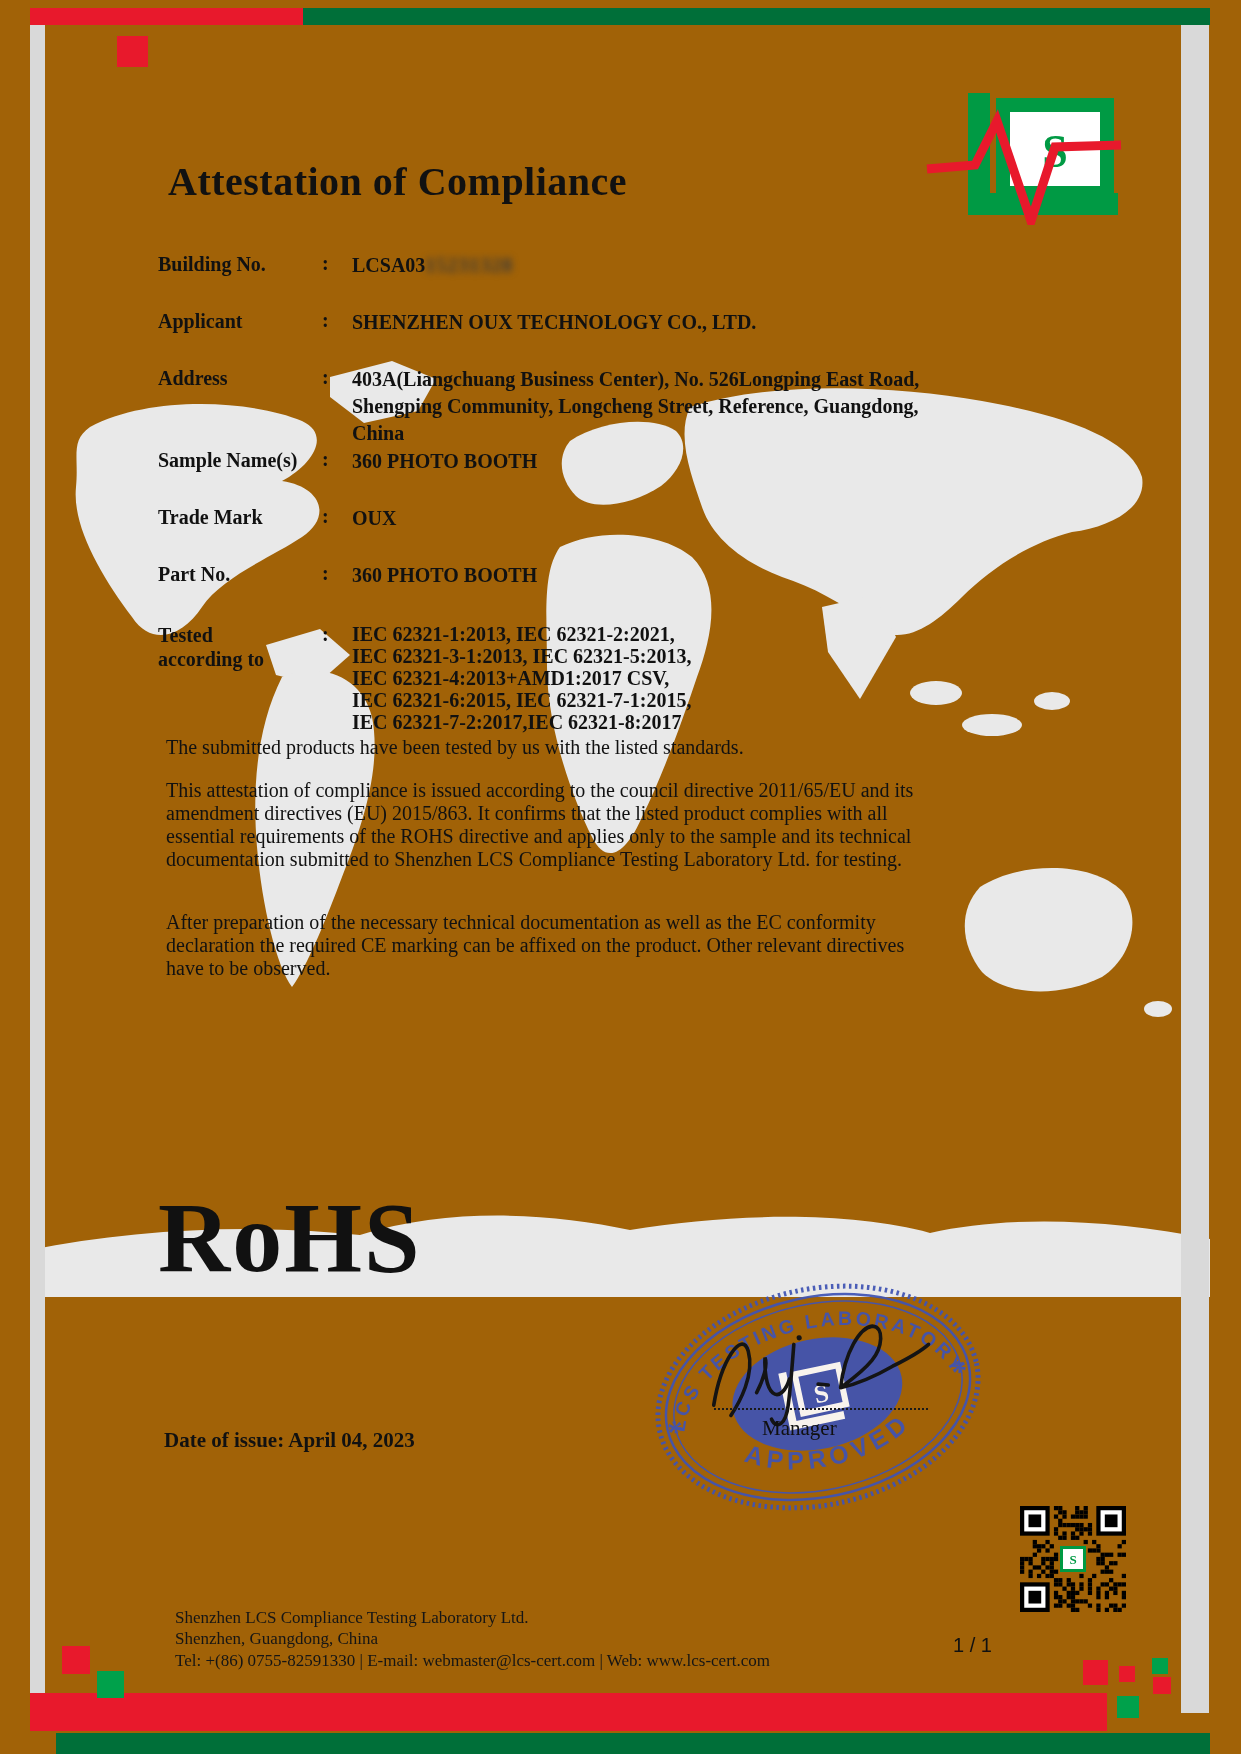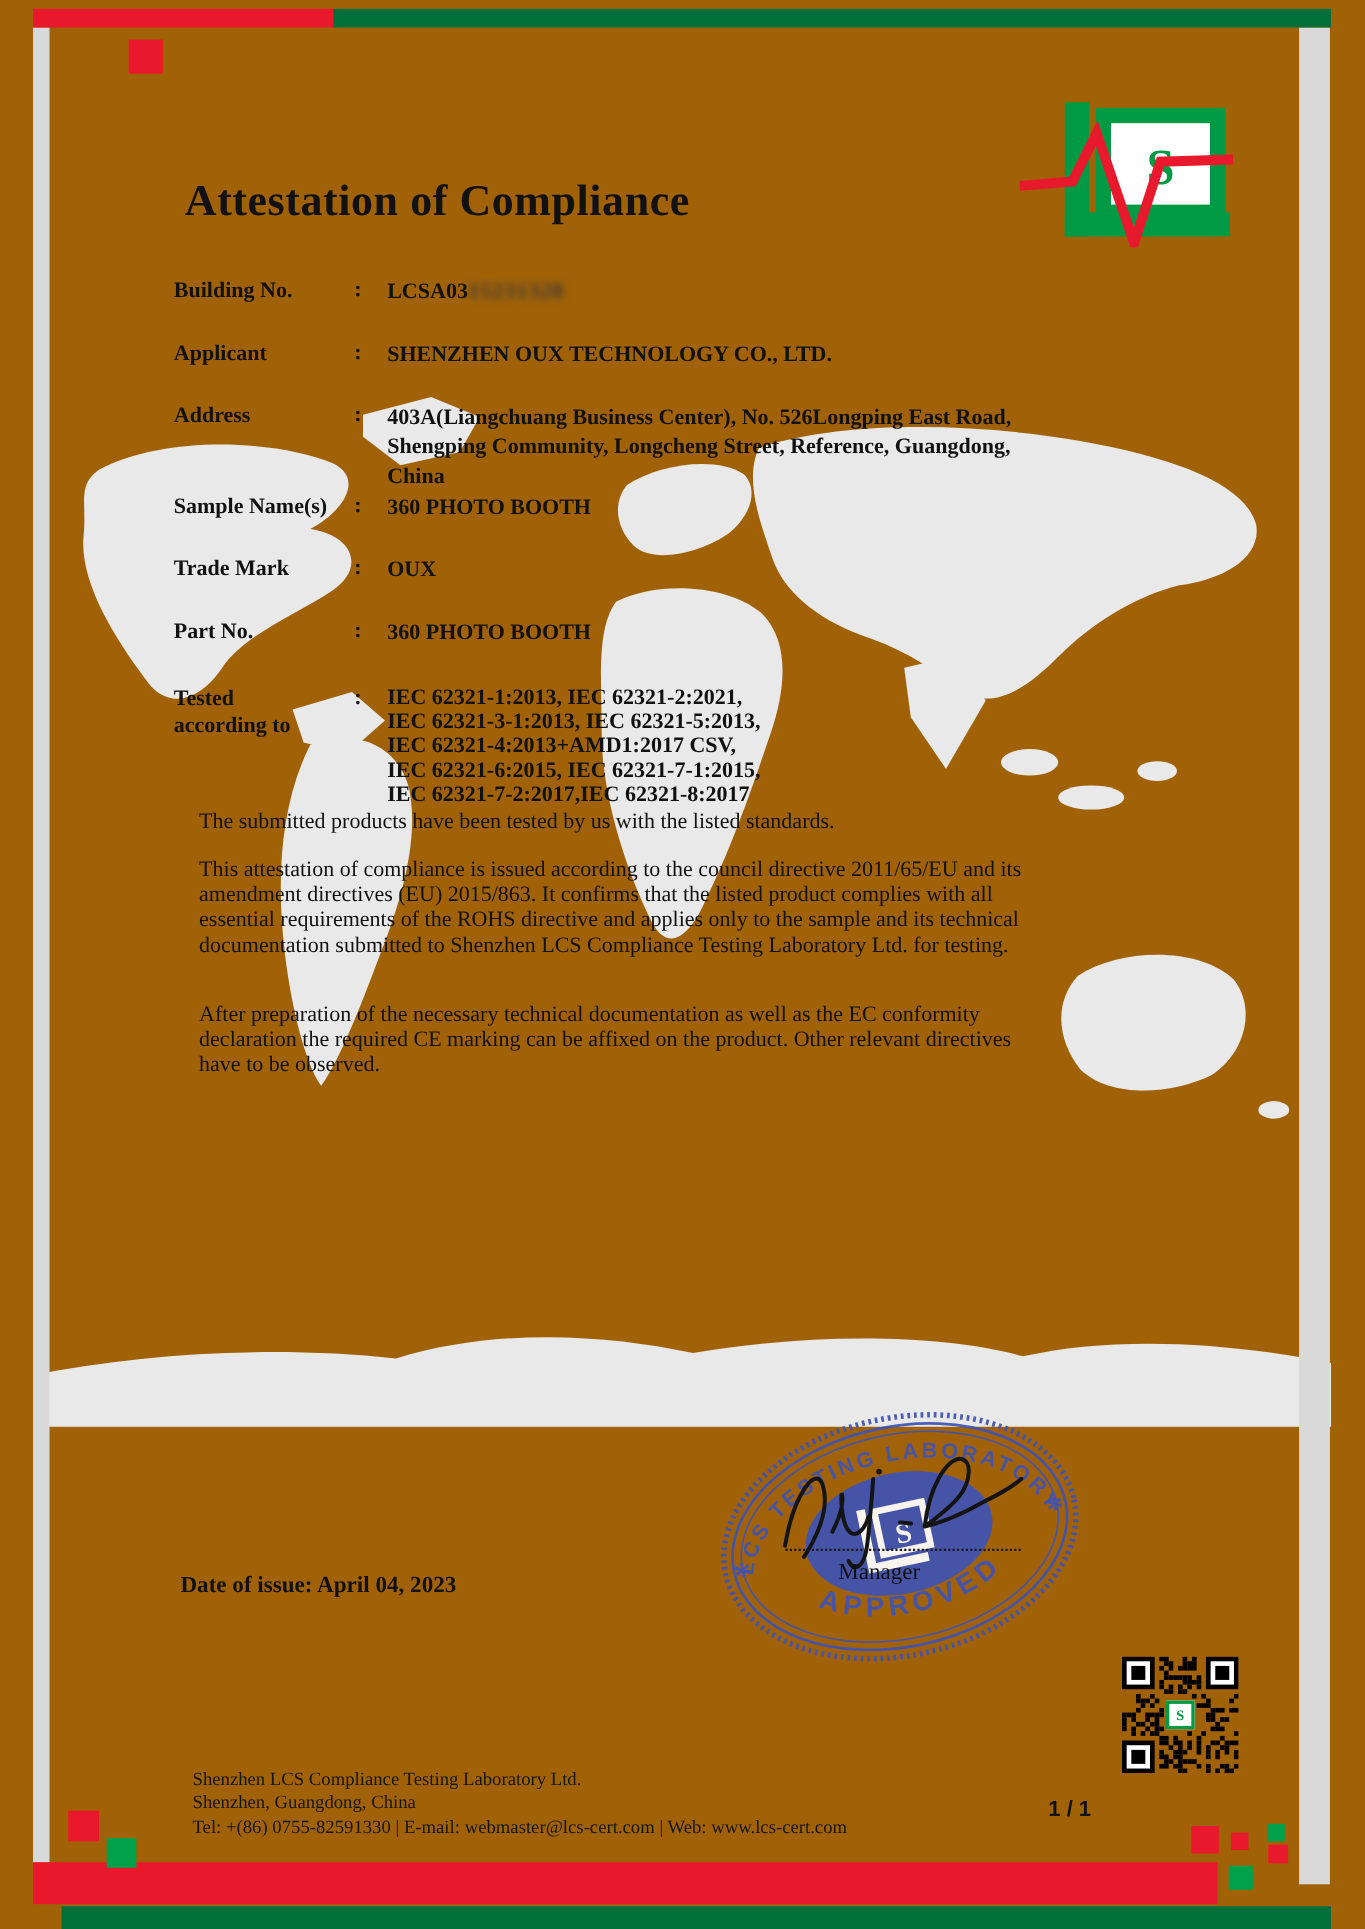--- a/index.html
+++ b/index.html
@@ -13,24 +13,24 @@
   .gray{background:#d9d9d9;}
   
   .title{position:absolute;left:168px;top:158px;font-size:40px;font-weight:bold;letter-spacing:.5px;}
   
   .frow{position:absolute;left:158px;font-size:20px;font-weight:bold;white-space:nowrap;}
   .frow .lbl{position:absolute;left:0;top:0;width:170px;line-height:24px;white-space:normal;}
   .frow .col{position:absolute;left:164px;top:0;}
   .frow .val{position:absolute;left:194px;top:0;line-height:27px;}
   .frow .val.tight{line-height:22px;}
   .blurred{filter:blur(3.5px);color:#3a3a3a;letter-spacing:1px;}
-  .para{position:absolute;left:181px;width:764px;font-size:20px;line-height:23px;}
+  .para{position:absolute;left:166px;width:764px;font-size:20px;line-height:23px;}
   .rohs{position:absolute;left:158px;top:1188px;font-size:100px;line-height:100px;font-weight:bold;letter-spacing:2px;}
   .date{position:absolute;left:164px;top:1428px;font-size:21px;font-weight:bold;}
-  .pageno{position:absolute;left:953px;top:1634px;font-size:20px;font-weight:bold;font-family:"Liberation Sans",sans-serif;}
+  .pageno{position:absolute;left:953px;top:1634px;font-size:20px;font-weight:normal;font-family:"Liberation Sans",sans-serif;}
   .footer{position:absolute;left:175px;top:1607px;font-size:17px;line-height:21.3px;color:#151515;}
   
   .stamp{position:absolute;left:648px;top:1282px;width:340px;height:230px;transform:rotate(-12deg);opacity:.93;}
   .signature{position:absolute;left:688px;top:1298px;width:260px;height:132px;transform:rotate(-6deg);}
   .dotline{position:absolute;left:714px;top:1408px;width:214px;height:0;border-bottom:2.5px dotted #1a1a1a;}
   .manager{position:absolute;left:762px;top:1416px;font-size:21px;color:#101010;text-align:right;}
   
   .qr{position:absolute;left:1020px;top:1506px;width:106px;height:106px;}
   .qr-logo{position:absolute;left:40px;top:40px;width:26px;height:26px;background:#fff;box-sizing:border-box;
            border:3px solid #009a44;display:flex;align-items:center;justify-content:center;}
@@ -140,20 +140,21 @@
       <div>IEC 62321-4:2013+AMD1:2017 CSV,</div>
       <div>IEC 62321-6:2015, IEC 62321-7-1:2015,</div>
       <div>IEC 62321-7-2:2017,IEC 62321-8:2017</div>
     </span>
   </div>
 
   <div class="para" style="top:736px;">The submitted products have been tested by us with the listed standards.</div>
   <div class="para" style="top:779px;">This attestation of compliance is issued according to the council directive 2011/65/EU and its amendment directives (EU) 2015/863. It confirms that the listed product complies with all essential requirements of the ROHS directive and applies only to the sample and its technical documentation submitted to Shenzhen LCS Compliance Testing Laboratory Ltd. for testing.</div>
   <div class="para" style="top:911px;">After preparation of the necessary technical documentation as well as the EC conformity declaration the required CE marking can be affixed on the product. Other relevant directives have to be observed.</div>
 
+  <div class="rohs">RoHS</div>
 
   <div class="date">Date of issue: April 04, 2023</div>
 
   <svg class="stamp" viewBox="0 0 340 230">
     <g fill="none" stroke="#4054b4">
       <ellipse cx="170" cy="115" rx="162" ry="108" stroke-width="5" stroke-dasharray="2.5 3.5"></ellipse>
       <ellipse cx="170" cy="115" rx="154" ry="100" stroke-width="2.5"></ellipse>
       <ellipse cx="170" cy="115" rx="146" ry="93" stroke-width="1.5"></ellipse>
     </g>
     <ellipse cx="170" cy="112" rx="86" ry="55" fill="#4054b4"></ellipse>

